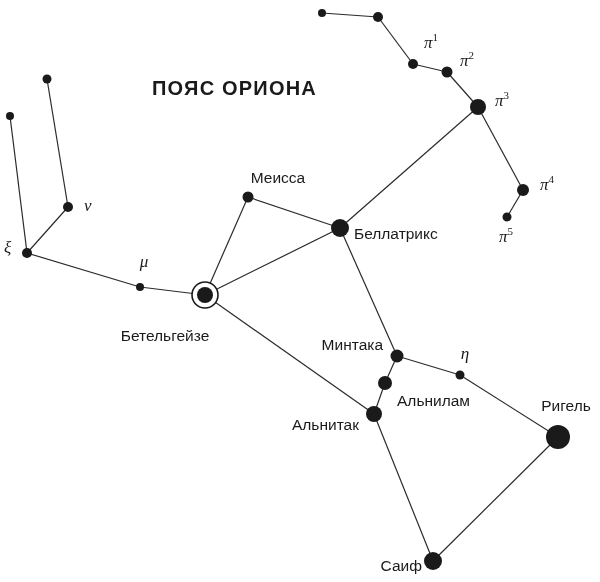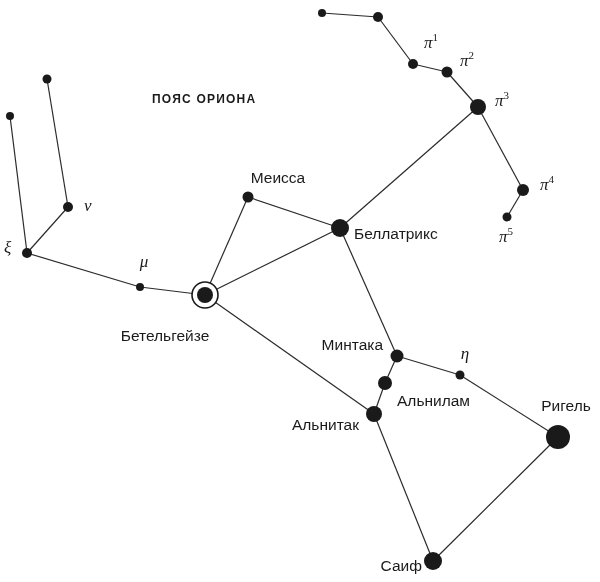--- a/index.html
+++ b/index.html
@@ -22,23 +22,23 @@
   .clabel{
     font-family:"Liberation Sans",sans-serif;
     font-size:15.5px;fill:var(--ink);
   }
   .glabel{
     font-family:"Liberation Serif",serif;
     font-style:italic;font-size:17px;fill:var(--ink);
   }
   .sup{font-size:11px;font-style:normal;}
   .map-title{
-    position:absolute;left:152px;top:92px;
+    position:absolute;left:152px;top:77px;
     font-family:"Liberation Sans",sans-serif;
-    font-weight:bold;font-size:12px;letter-spacing:1.2px;
+    font-weight:bold;font-size:20px;letter-spacing:1.2px;
     color:var(--ink);white-space:nowrap;
   }
 </style>
 </head>
 <body>
 
 <div class="stage">
   <svg id="sky" width="600" height="582" viewBox="0 0 600 582">
       <line x1="322" y1="13" x2="378" y2="17" class="edge"></line>
       <line x1="378" y1="17" x2="413" y2="64" class="edge"></line>

